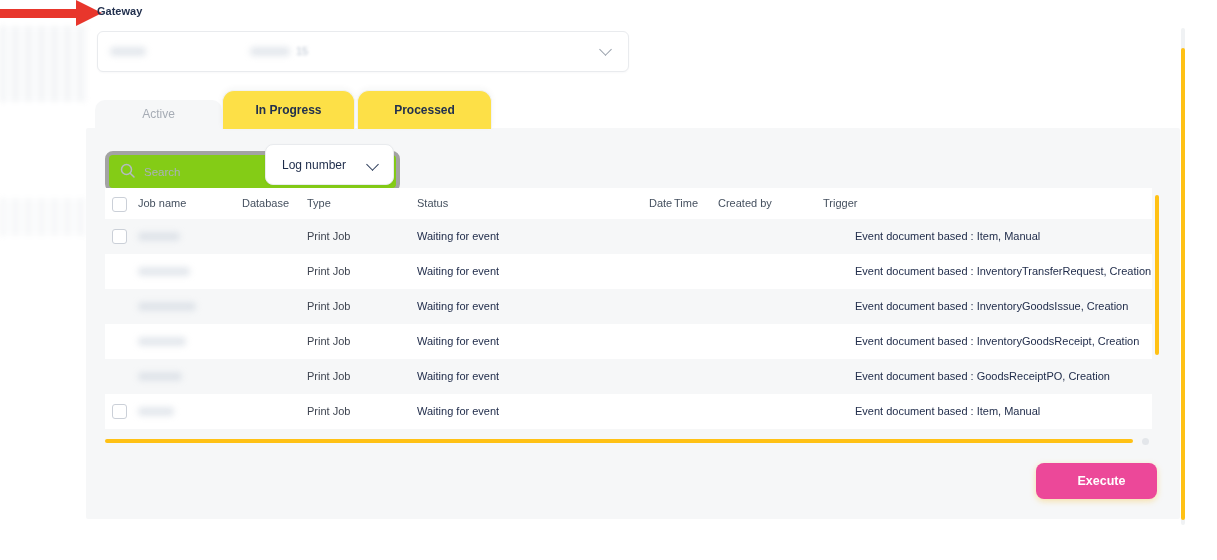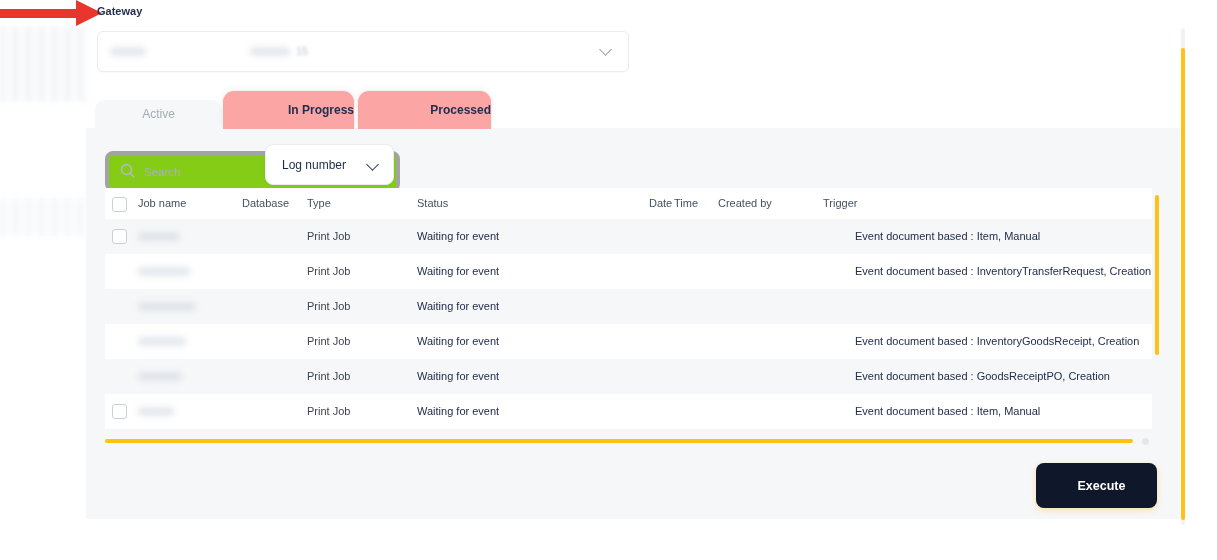--- a/index.html
+++ b/index.html
@@ -40,23 +40,23 @@
   .chev.dark{border-color:#2a3a58;}
   .select-chev{left:601px;top:45px;}
 
   
   .panel{left:86px;top:128px;width:1094px;height:391px;background:#f6f7f8;border-radius:2px;}
 
   
   .tab{display:flex;align-items:center;justify-content:center;font-size:12px;}
   .tab-selected{left:95px;top:100px;width:127px;height:28px;background:#f6f7f8;
     border-radius:10px 10px 0 0;color:#a6acb5;}
-  .tab-card{background:#fca5a5;border:1px solid #f1f2f4;border-bottom:none;
+  .tab-card{background:#fde047;border:1px solid #f1f2f4;border-bottom:none;
     border-radius:12px 12px 0 0;color:#22304e;font-weight:600;
-    box-shadow:0 -2px 6px rgba(30,40,60,.04);justify-content:flex-end;}
+    box-shadow:0 -2px 6px rgba(30,40,60,.04);}
   .tab-inprogress{left:222px;top:90px;width:131px;height:38px;}
   .tab-processed{left:357px;top:90px;width:133px;height:38px;}
 
   
   .search-box{left:105px;top:151px;width:287px;height:33px;background:#84cc16;
     border:4px solid #a3a3a3;border-radius:8px;}
   .search-icon{left:11px;top:8px;}
   .search-input{left:33px;top:1px;width:140px;height:29px;border:none;outline:none;
     font-size:11.5px;color:#5a6473;background:transparent;font-family:"Liberation Sans",sans-serif;}
   .search-input::placeholder{color:#aab1ba;}
@@ -81,21 +81,21 @@
   .cell-trigger{left:718px;color:#222e4c;font-weight:500;padding-left:32px;}
 
   
   .vscroll-table{left:1155px;top:195px;width:4px;height:160px;background:#ffc115;border-radius:3px;}
   .hscroll-table{left:105px;top:439px;width:1028px;height:4px;background:#ffc115;border-radius:3px;}
   .scroll-corner{left:1142px;top:438px;width:7px;height:7px;background:#e3e6ea;border-radius:50%;}
   .page-track{left:1181px;top:28px;width:4px;height:497px;background:#f0f2f4;border-radius:3px;}
   .page-thumb{left:1181px;top:48px;width:4px;height:472px;background:#ffc115;border-radius:3px;}
 
   
-  .execute-btn{left:1036px;top:463px;width:121px;height:45px;background:#0f172a;border:none;
+  .execute-btn{left:1036px;top:463px;width:121px;height:36px;background:#ec4899;border:none;
     border-radius:8px;color:#ffffff;font-size:12.5px;font-weight:600;cursor:pointer;
     display:flex;align-items:center;justify-content:center;
     box-shadow:0 2px 6px rgba(249,180,14,.35);font-family:"Liberation Sans",sans-serif;padding-left:16px;}
 </style>
 </head>
 <body>
 
 <div id="screen">
 
   <div class="abs bg-stripes b1"></div>
@@ -162,20 +162,21 @@
   <div class="abs row even" style="top:254px;">
     <span class="smudge cell-smudge" style="width:52px;"></span>
     <span class="cell cell-type">Print Job</span>
     <span class="cell cell-status">Waiting for event</span>
     <span class="cell cell-trigger">Event document based : InventoryTransferRequest, Creation</span>
   </div>
   <div class="abs row odd" style="top:289px;">
     <span class="smudge cell-smudge" style="width:58px;"></span>
     <span class="cell cell-type">Print Job</span>
     <span class="cell cell-status">Waiting for event</span>
+    <span class="cell cell-trigger">Event document based : InventoryGoodsIssue, Creation</span>
   </div>
   <div class="abs row even" style="top:324px;">
     <span class="smudge cell-smudge" style="width:48px;"></span>
     <span class="cell cell-type">Print Job</span>
     <span class="cell cell-status">Waiting for event</span>
     <span class="cell cell-trigger">Event document based : InventoryGoodsReceipt, Creation</span>
   </div>
   <div class="abs row odd" style="top:359px;">
     <span class="smudge cell-smudge" style="width:44px;"></span>
     <span class="cell cell-type">Print Job</span>

